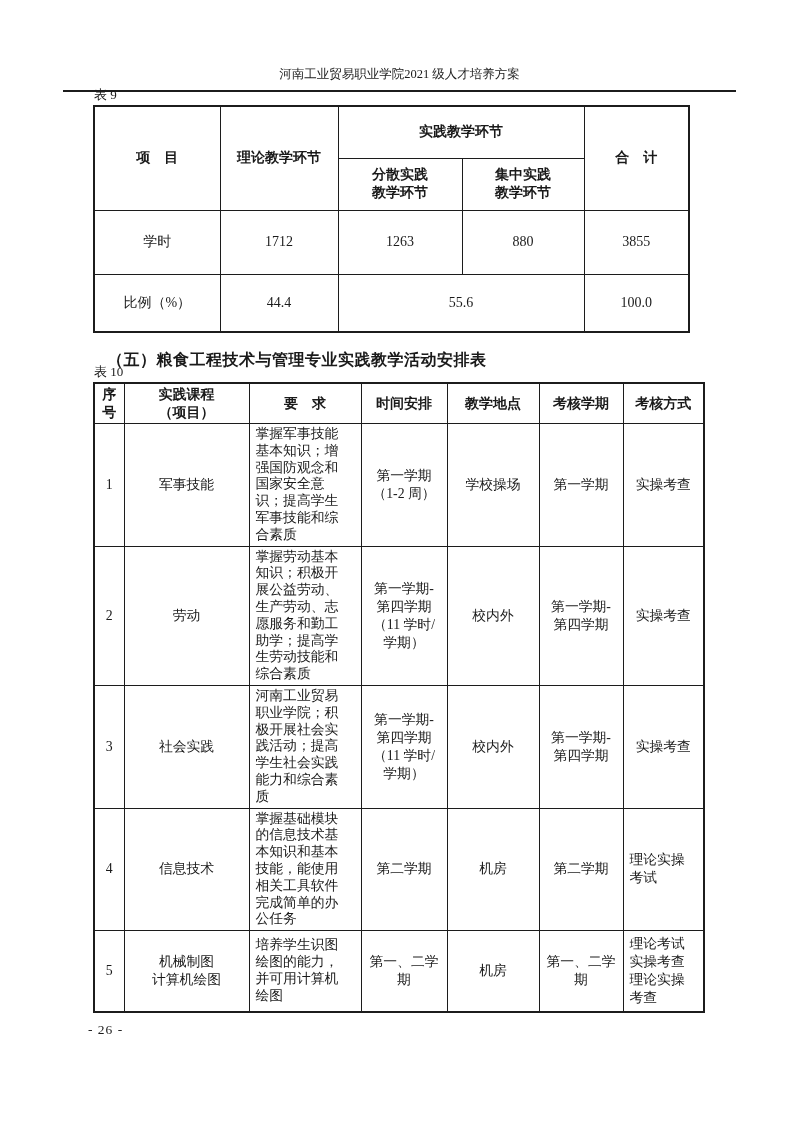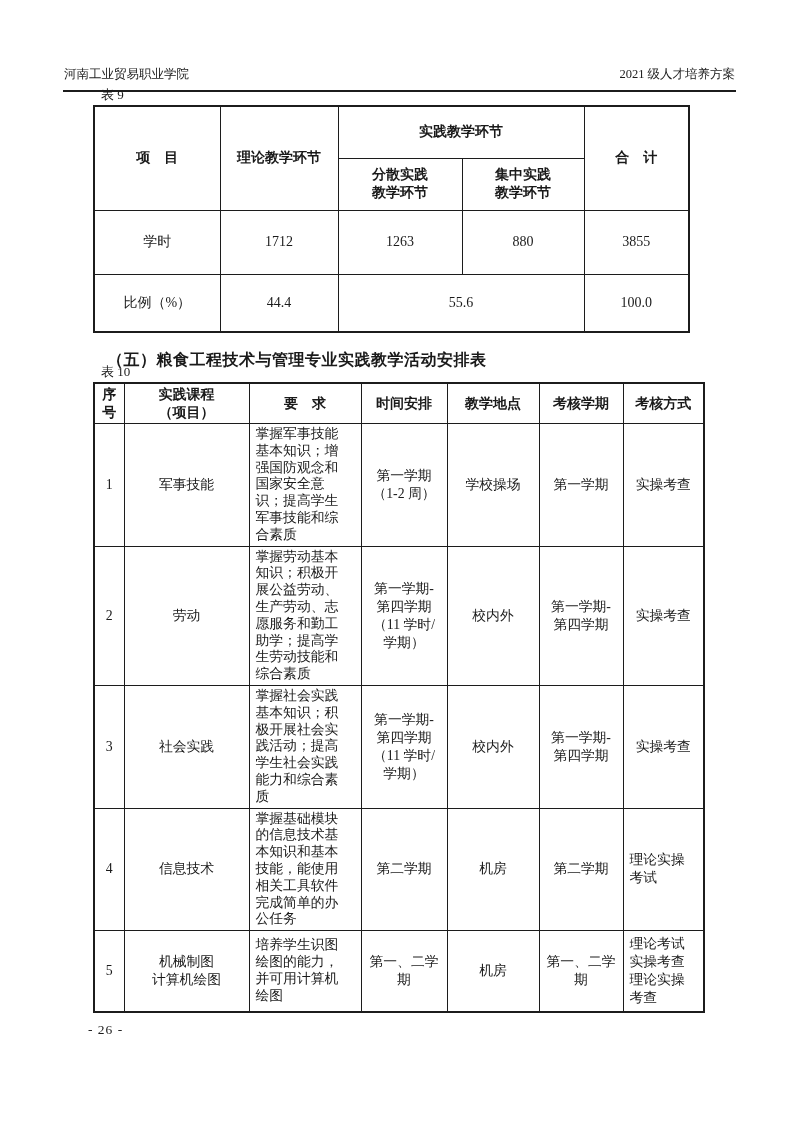--- a/index.html
+++ b/index.html
@@ -7,35 +7,35 @@
   body {
     width: 793px; height: 1122px;
     position: relative;
     font-family: "Liberation Serif", "DejaVu Serif", serif;
     color: #1a1a1a;
     overflow: hidden;
   }
   .page { position: absolute; inset: 0; padding: 66px 57px 0 63px; }
 
   .page-header {
-    display: flex; justify-content: space-between; align-items: flex-end;
+    display: flex; justify-content: center; align-items: flex-end;
     font-size: 12.5px; padding: 0 1px 7px 1px;
   }
   .header-rule { border-top: 2.5px solid #1c1c1c; }
 
   .section-heading {
     font-size: 16px; font-weight: bold;
     margin: 17px 0 0 44px;
     letter-spacing: 0.5px;
   }
 
   .caption { position: relative; text-align: center; }
   .caption-t9  { width: 595px; margin: 13px 0 0 30px; }
   .caption-t10 { width: 610px; margin: 11px 0 0 30px; }
-  .caption-label { position: absolute; left: 8px; bottom: 1px; font-size: 13px; font-weight: normal; }
+  .caption-label { position: absolute; left: 1px; bottom: 1px; font-size: 13px; font-weight: normal; }
   .caption-title { font-size: 15.5px; font-weight: bold; }
 
   table {
     border-collapse: collapse; table-layout: fixed;
     margin-left: 30px; background: #fff;
     border: 2px solid #1c1c1c;
   }
   td {
     border: 1.3px solid #1c1c1c;
     text-align: center; vertical-align: middle;
@@ -173,21 +173,21 @@
 （11 学时/
 学期）</td>
         <td>校内外</td>
         <td>第一学期-
 第四学期</td>
         <td>实操考查</td>
       </tr>
       <tr class="row3">
         <td>3</td>
         <td>社会实践</td>
-        <td class="req">掌握社会实践基本知识；积极开展社会实践活动；提高学生社会实践能力和综合素质</td>
+        <td class="req">河南工业贸易职业学院；积极开展社会实践活动；提高学生社会实践能力和综合素质</td>
         <td>第一学期-
 第四学期
 （11 学时/
 学期）</td>
         <td>校内外</td>
         <td>第一学期-
 第四学期</td>
         <td>实操考查</td>
       </tr>
       <tr class="row4">

